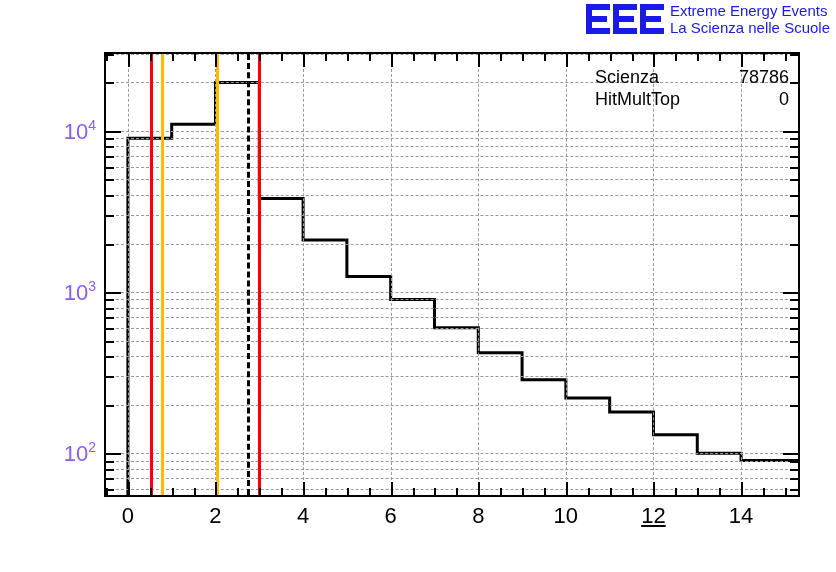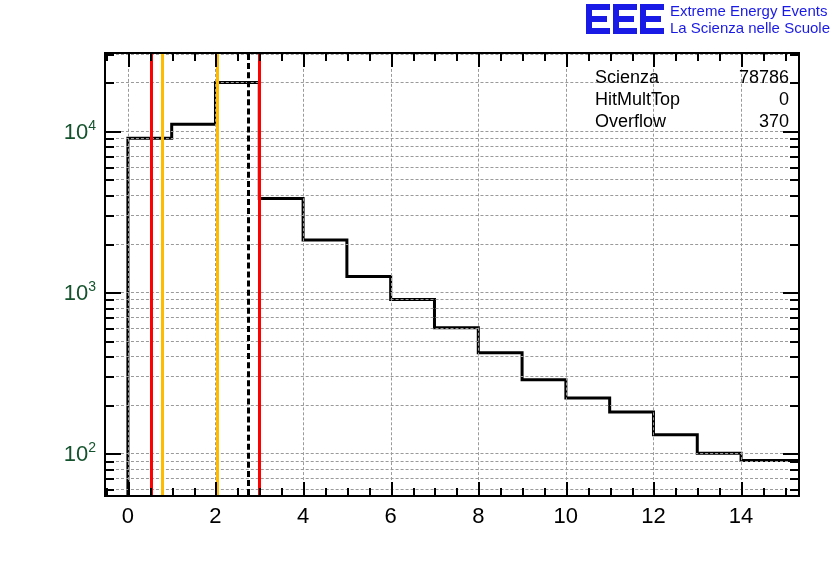--- a/index.html
+++ b/index.html
@@ -59,21 +59,21 @@
   .vline{position:absolute;top:0;bottom:0;width:0;}
   .vline.solid{border-left-style:solid;}
   .vline.dashed{border-left-style:dashed;}
 
   
   .xlabel{
     position:absolute;font-size:22px;color:#000;
     transform:translateX(-50%);white-space:nowrap;
   }
   .ylabel{
-    position:absolute;font-size:22px;color:#14532d;
+    position:absolute;font-size:22px;color:#8b5cf6;
     transform:translateY(-50%);white-space:nowrap;text-align:right;
   }
   .ylabel sup{font-size:14px;vertical-align:super;}
   .axis-title-x{
     position:absolute;right:6px;top:530px;
     font-size:25px;color:#000;white-space:nowrap;
   }
 
   
   .statbox{
@@ -285,38 +285,34 @@
       <div style="position: absolute; background: rgb(0, 0, 0); left: 106px; top: 82.3753px; width: 8px; height: 2px;"></div>
       <div style="position: absolute; background: rgb(0, 0, 0); left: 790px; top: 82.3753px; width: 8px; height: 2px;"></div>
       <div style="position: absolute; background: rgb(0, 0, 0); left: 106px; top: 54px; width: 8px; height: 2px;"></div>
       <div style="position: absolute; background: rgb(0, 0, 0); left: 790px; top: 54px; width: 8px; height: 2px;"></div>
       <div class="xlabel" style="left: 127.899px; top: 503px;">0</div>
       <div class="xlabel" style="left: 215.494px; top: 503px;">2</div>
       <div class="xlabel" style="left: 303.089px; top: 503px;">4</div>
       <div class="xlabel" style="left: 390.684px; top: 503px;">6</div>
       <div class="xlabel" style="left: 478.278px; top: 503px;">8</div>
       <div class="xlabel" style="left: 565.873px; top: 503px;">10</div>
-      <div class="xlabel" style="left: 653.468px; top: 503px;">12</div>
+      <div class="xlabel" style="left: 653.468px; top: 503px; text-decoration: underline;">12</div>
       <div class="xlabel" style="left: 741.063px; top: 503px;">14</div>
       <div class="ylabel" style="right: 740px; top: 453.162px;">10<sup>2</sup></div>
       <div class="ylabel" style="right: 740px; top: 292.023px;">10<sup>3</sup></div>
       <div class="ylabel" style="right: 740px; top: 130.883px;">10<sup>4</sup></div>
     </div>
 
 
   <div class="statbox">
     <div id="stat-rows">
         <div class="stat-row">
           <span class="k">Scienza</span>
           <span class="v">78786</span>
         </div>
         <div class="stat-row">
           <span class="k">HitMultTop</span>
           <span class="v">0</span>
         </div>
-        <div class="stat-row">
-          <span class="k">Overflow</span>
-          <span class="v">370</span>
-        </div>
       </div>
   </div>
 
 </div>
 
 </body></html>

